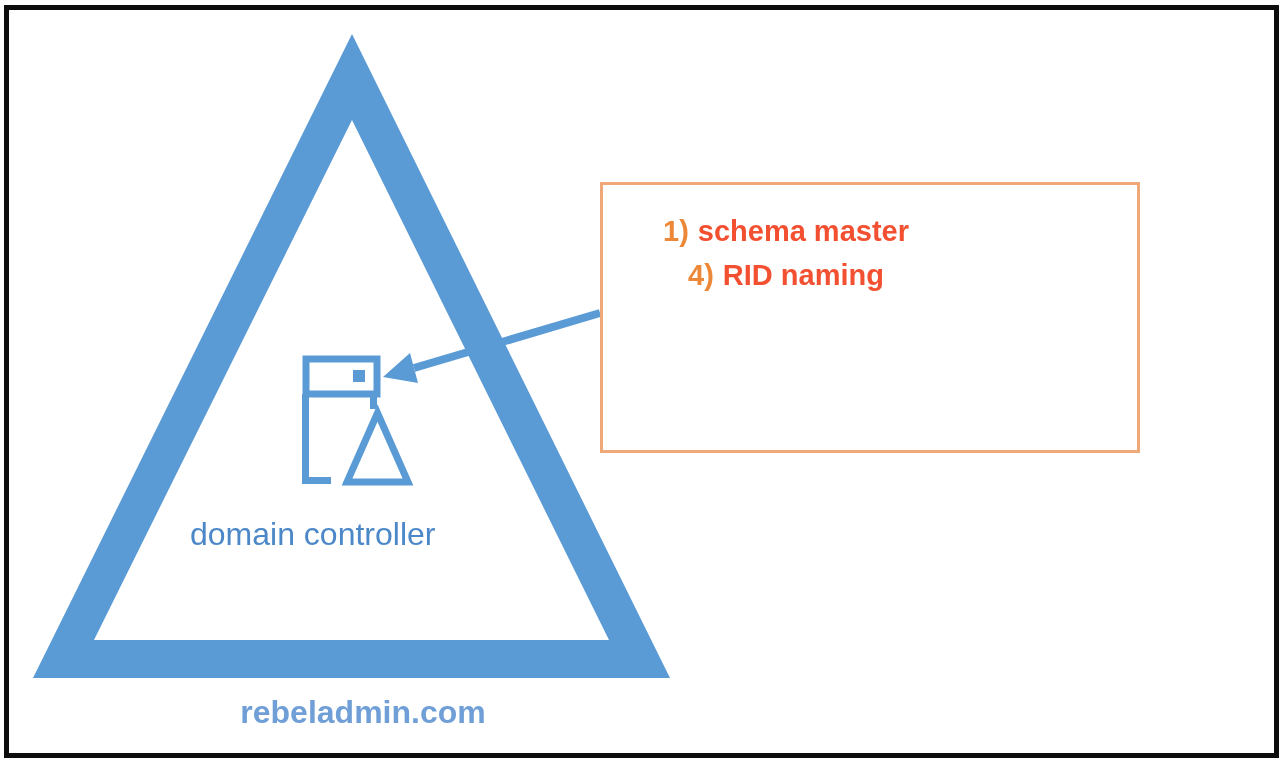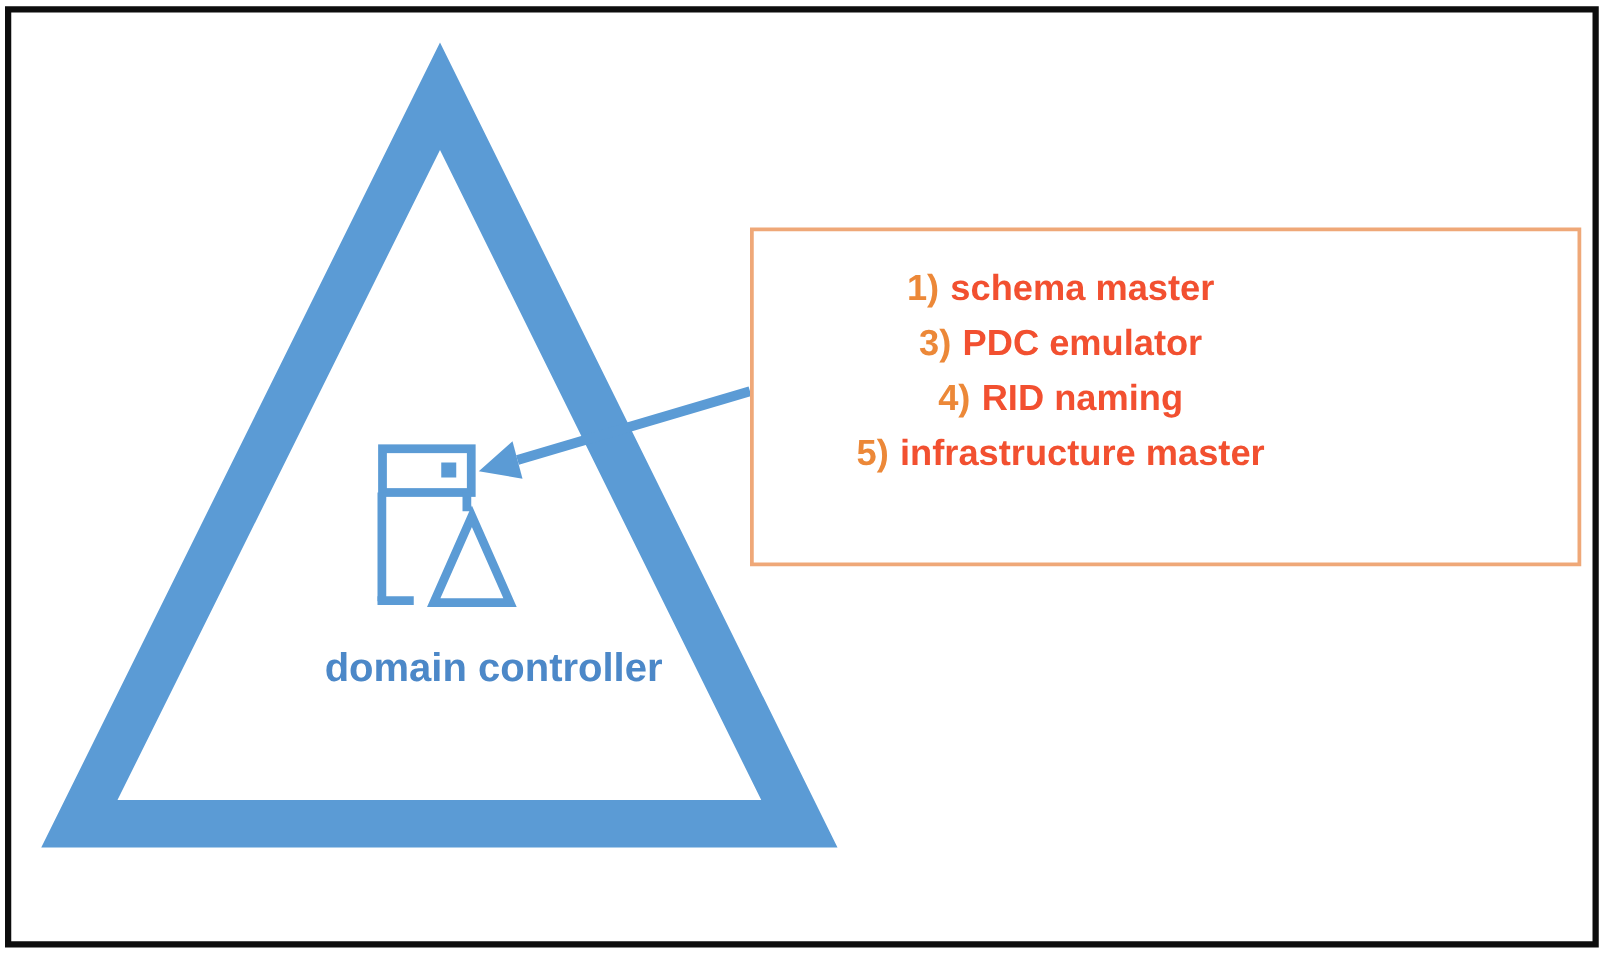--- a/index.html
+++ b/index.html
@@ -24,44 +24,44 @@
     width: 1283px;
     height: 763px;
   }
   .triangle-band { fill: var(--blue, #5B9BD5); }
   .icon-stroke   { stroke: var(--blue, #5B9BD5); fill: none; }
   .icon-fill     { fill: var(--blue, #5B9BD5); }
 
   .fsmo-box {
     position: absolute;
     left: 600px; top: 182px;
-    width: 665px; height: 271px;
+    width: 540px; height: 271px;
     box-sizing: border-box;
     border: 3px solid var(--box-border, #EFA878);
     background: transparent;
     padding-top: 24px;
     padding-right: 168px;
   }
   .role-line {
     text-align: center;
     line-height: 44px;
     font-size: 29px;
     font-weight: 700;
     white-space: nowrap;
   }
   .role-num  { color: var(--role-number, #EC8838); margin-right: 9px; }
   .role-text { color: var(--role-text, #F25030); }
 
   .dc-label {
     position: absolute;
     left: 190px; top: 516px;
     width: 340px;
-    text-align: right;
+    text-align: left;
     font-size: 32px;
-    font-weight: 700;
+    font-weight: 400;
     color: var(--label-blue, #4C88C8);
     white-space: nowrap;
   }
   .domain-label {
     position: absolute;
     left: 193px; top: 694px;
     width: 340px;
     text-align: center;
     font-size: 32px;
     font-weight: 700;
@@ -91,26 +91,21 @@
       <line class="icon-stroke" x1="600" y1="313" x2="414" y2="368" stroke-width="8"></line>
       <polygon class="icon-fill" points="383,377 410,353 418,383"></polygon>
     </g>
   </svg>
 
   <div class="fsmo-box">
     <div class="role-line">
       <span class="role-num">1)</span><span class="role-text">schema master</span>
     </div>
     <div class="role-line">
-      <span class="role-num">3)</span><span class="role-text">PDC emulator</span>
-    </div>
-    <div class="role-line">
       <span class="role-num">4)</span><span class="role-text">RID naming</span>
-    </div>
-    <div class="role-line">
-      <span class="role-num">5)</span><span class="role-text">infrastructure master</span>
     </div>
   </div>
 
   <div class="dc-label">domain controller</div>
+  <div class="domain-label">rebeladmin.com</div>
 
   <div class="frame"></div>
 </div>
 
 </body></html>

